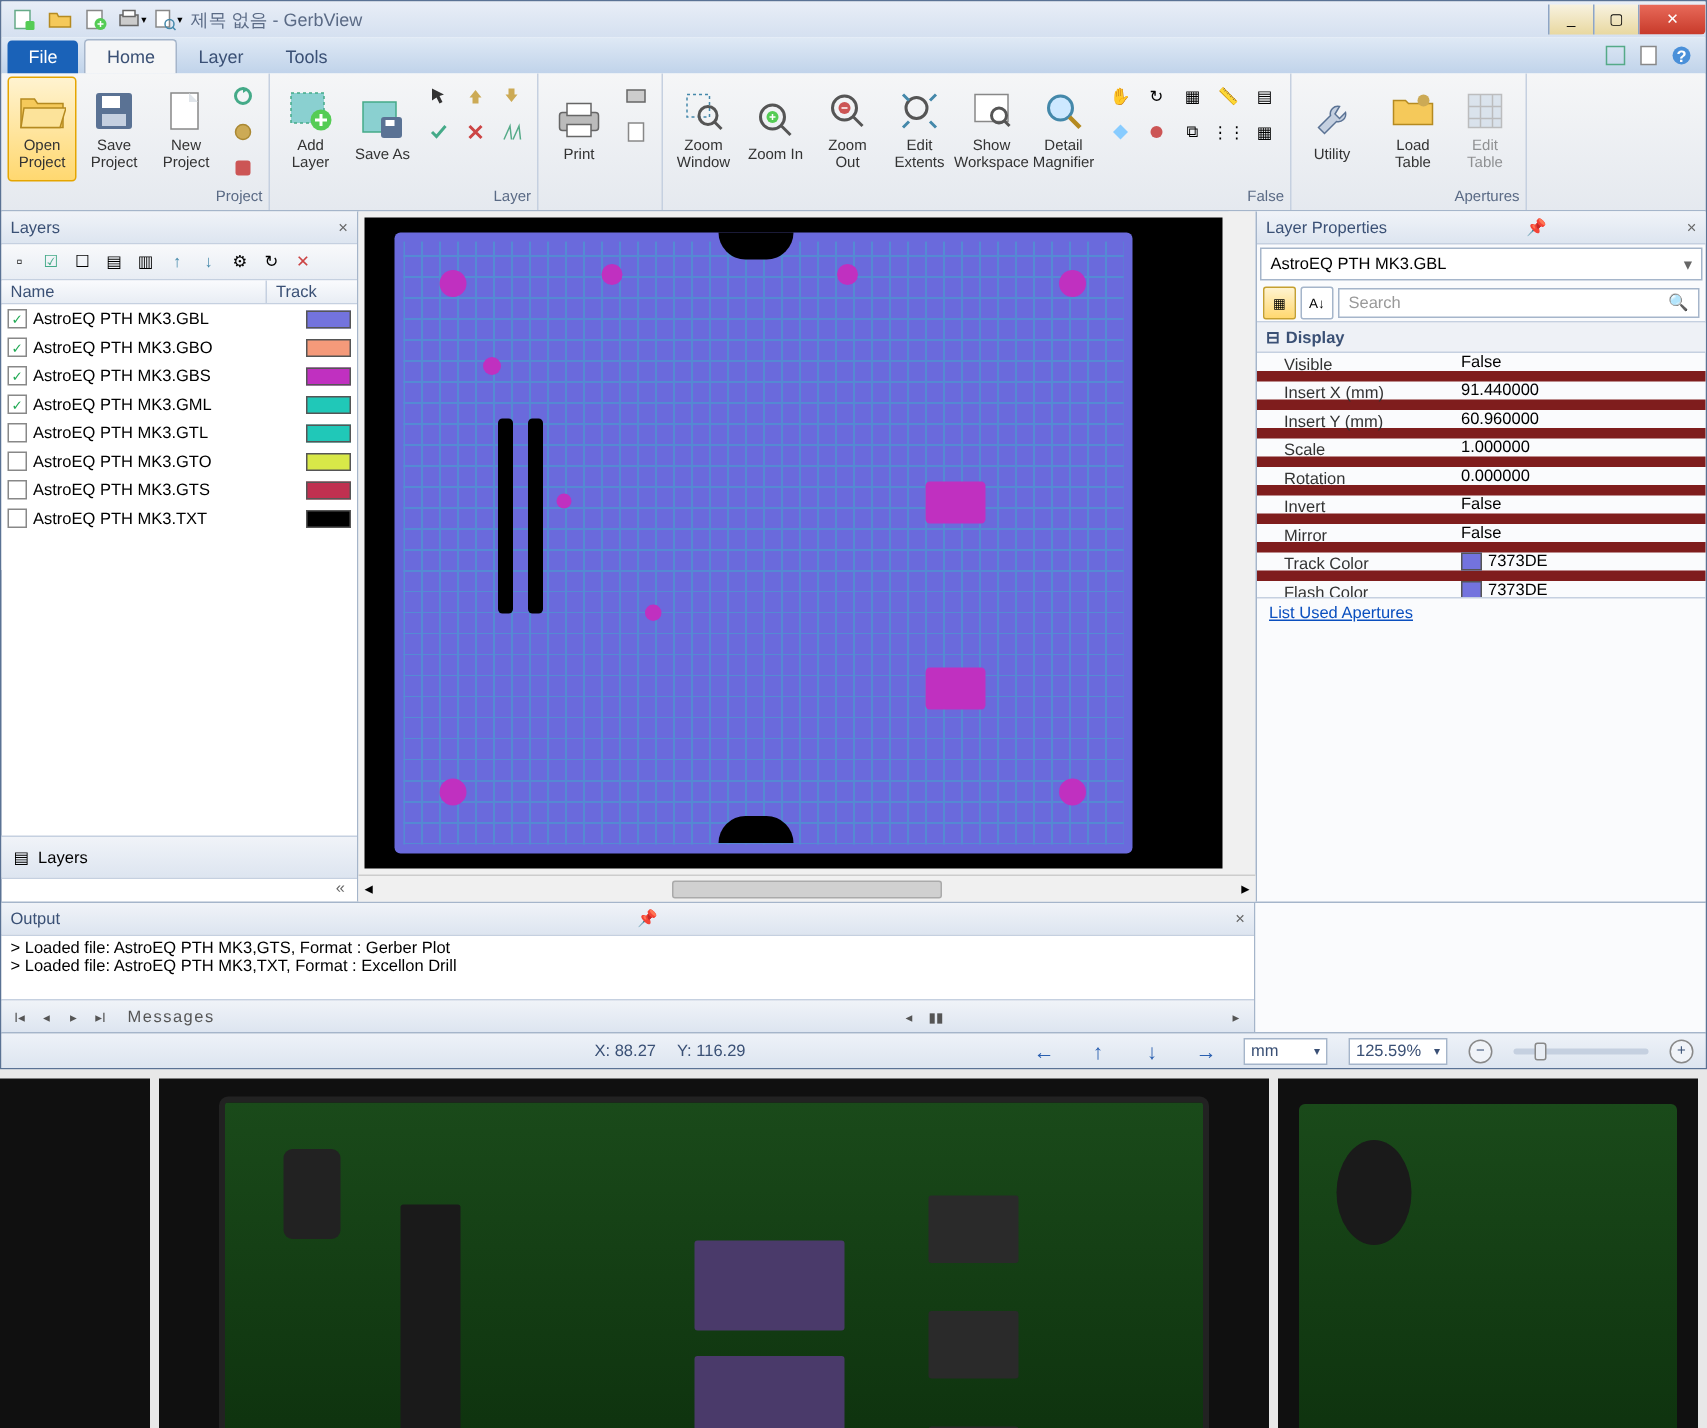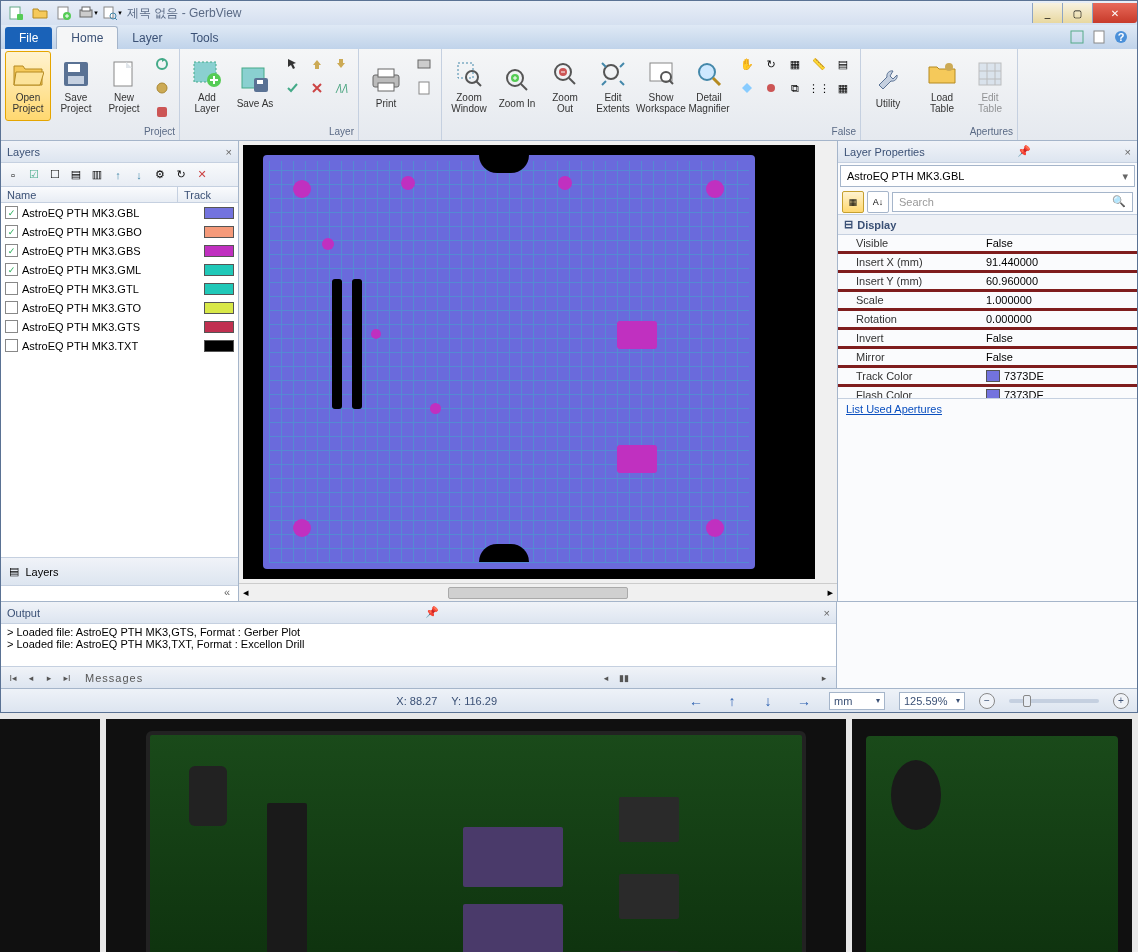--- a/index.html
+++ b/index.html
@@ -52,21 +52,21 @@
 .vscroll { width: 18px; background: #f0f0f0; }
 .right-panel { width: 300px; border-left: 1px solid #a5b5ca; display: flex; flex-direction: column; background: #fafbfd; }
 .prop-select { height: 22px; border: 1px solid #a5b5ca; margin: 2px; display: flex; align-items: center; padding: 0 6px; background: #fff; }
 .prop-select::after { content: '▾'; margin-left: auto; color: #666; }
 .prop-toolbar { height: 26px; display: flex; align-items: center; gap: 3px; padding: 0 4px; border-bottom: 1px solid #c5d0e0; }
 .sort-btn { width: 22px; height: 22px; border: 1px solid #c5a030; background: linear-gradient(#fff3d0,#ffd870); border-radius: 2px; display: flex; align-items: center; justify-content: center; font-size: 9px; }
 .search-box { flex: 1; height: 20px; border: 1px solid #a5b5ca; background: #fff; display: flex; align-items: center; padding: 0 6px; color: #999; }
 .search-box::after { content: '🔍'; margin-left: auto; font-size: 11px; }
 .prop-grid { flex: 1; overflow: auto; }
 .prop-section { background: #eef1f6; padding: 3px 6px; color: #3a5075; font-weight: bold; border-bottom: 1px solid #c5d0e0; display: flex; align-items: center; gap: 4px; }
-.prop-row { display: flex; height: 19px; border-bottom: 3px solid #7f1d1d; gap: 12px; }
+.prop-row { display: flex; height: 19px; border-bottom: 7px solid #7f1d1d; }
 .prop-key { width: 130px; padding: 2px 8px 2px 18px; color: #333; }
 .prop-val { flex: 1; padding: 2px 6px; color: #000; display: flex; align-items: center; gap: 4px; }
 .sw { width: 14px; height: 12px; border: 1px solid #555; display: inline-block; }
 .link-row { padding: 4px 8px; border-top: 1px solid #c5d0e0; }
 .link-row a { color: #0a4fbf; text-decoration: underline; cursor: pointer; }
 .output-area { display: flex; border-top: 1px solid #a5b5ca; }
 .output-left { flex: 1; display: flex; flex-direction: column; border-right: 1px solid #a5b5ca; }
 .output-body { height: 42px; background: #fff; padding: 2px 6px; color: #000; font-family: Tahoma; font-size: 11px; overflow: hidden; }
 .output-nav { height: 22px; background: linear-gradient(#f0f3f8,#dde5f0); display: flex; align-items: center; gap: 2px; padding: 0 4px; border-top: 1px solid #c5d0e0; }
 .nav-btn { width: 16px; height: 16px; display: flex; align-items: center; justify-content: center; color: #555; font-size: 9px; }

